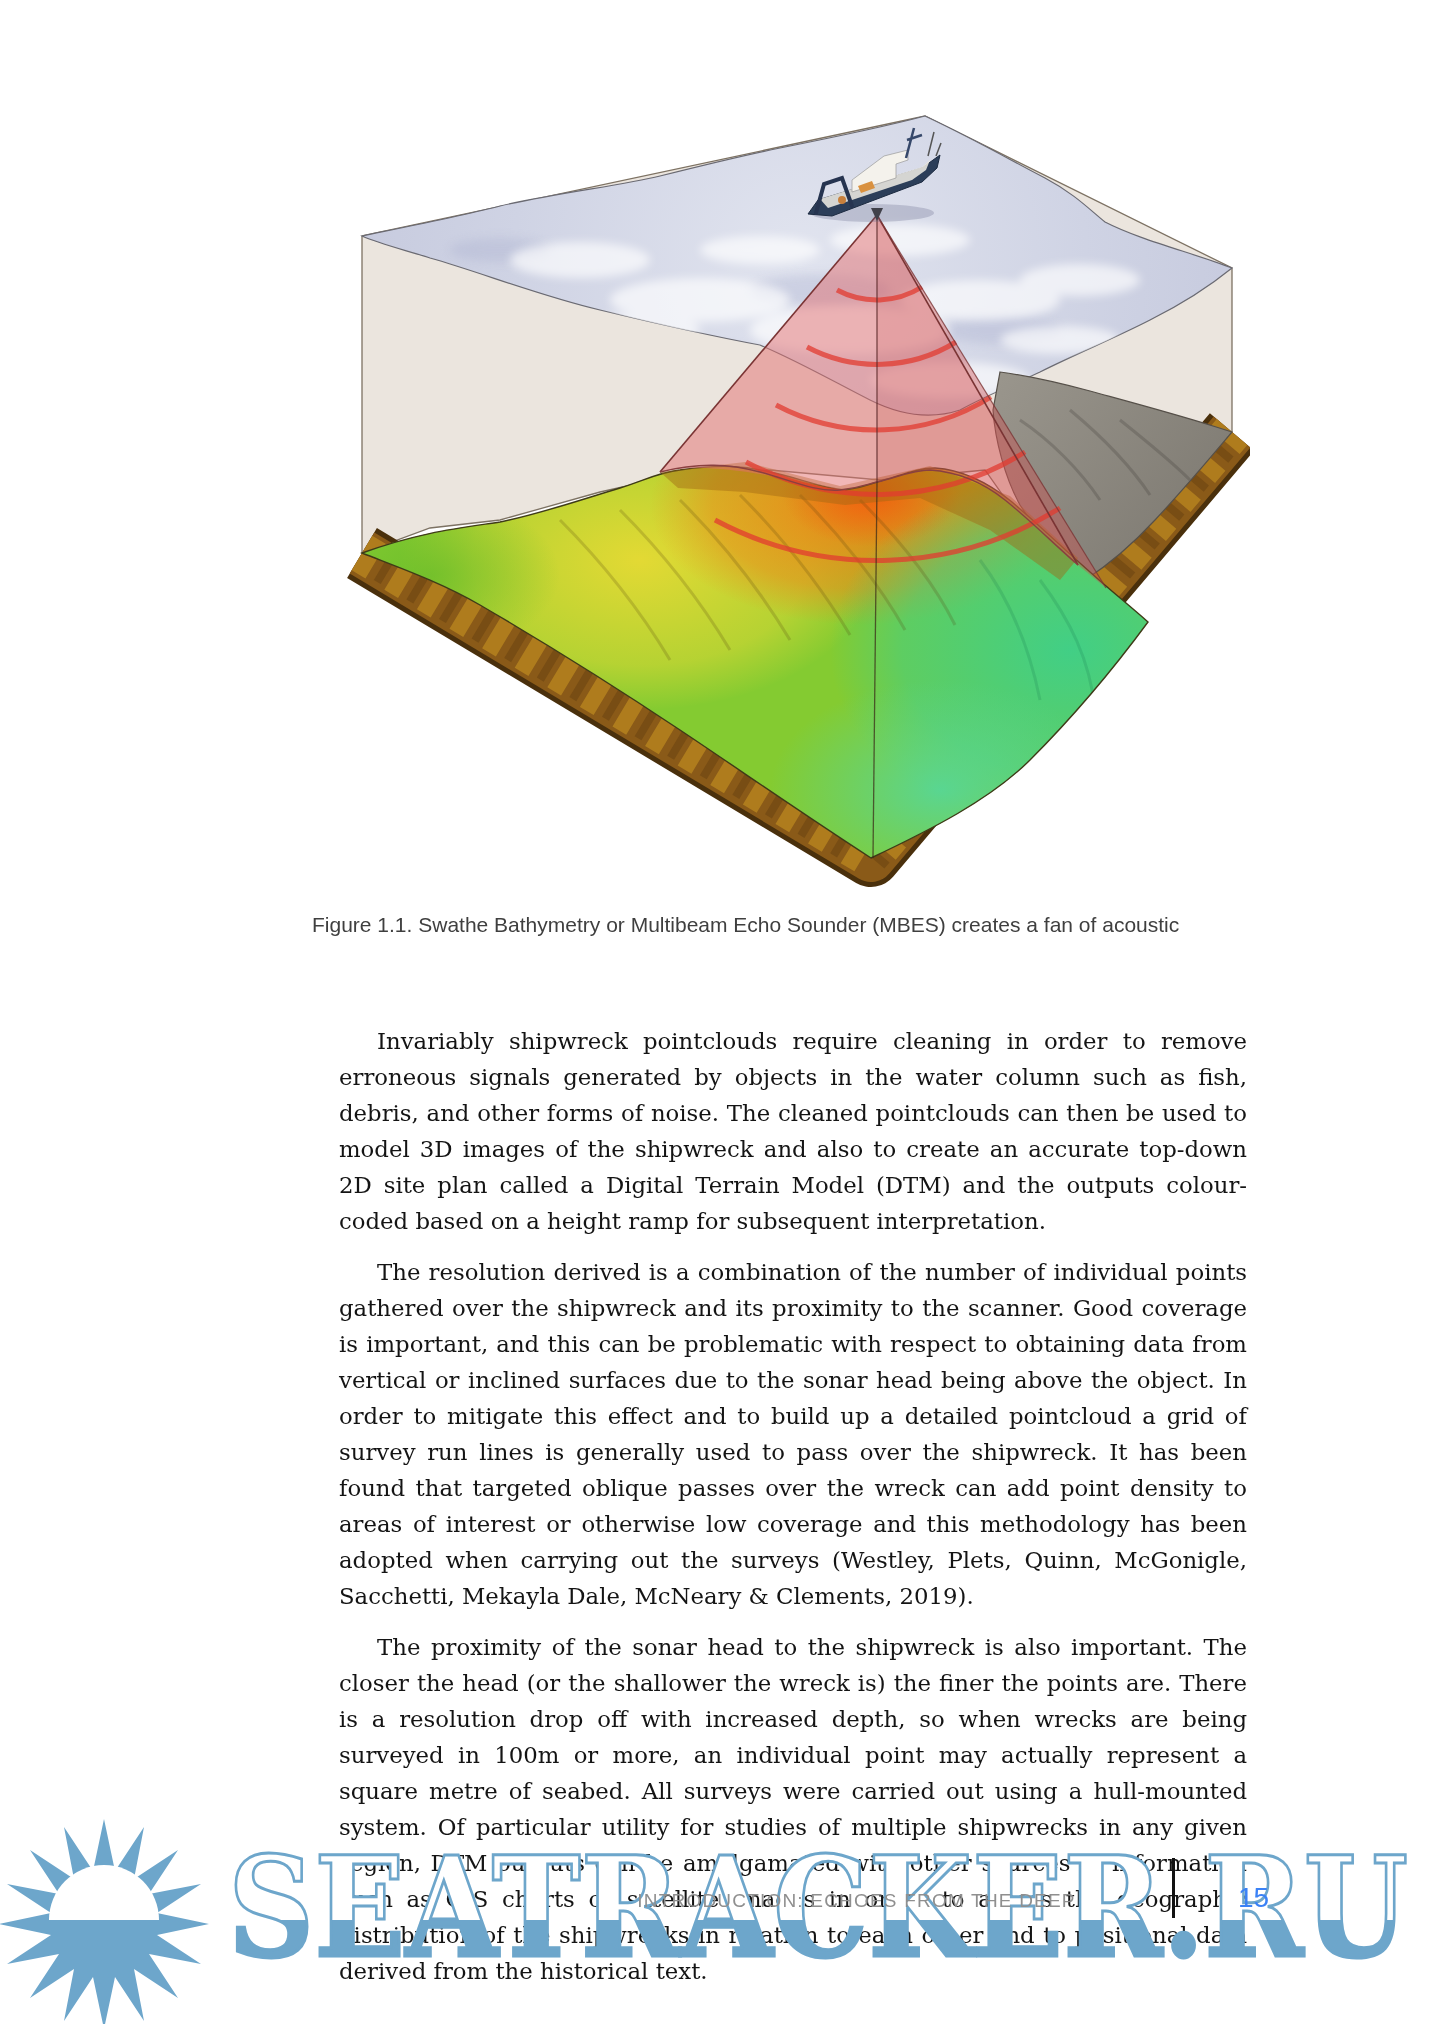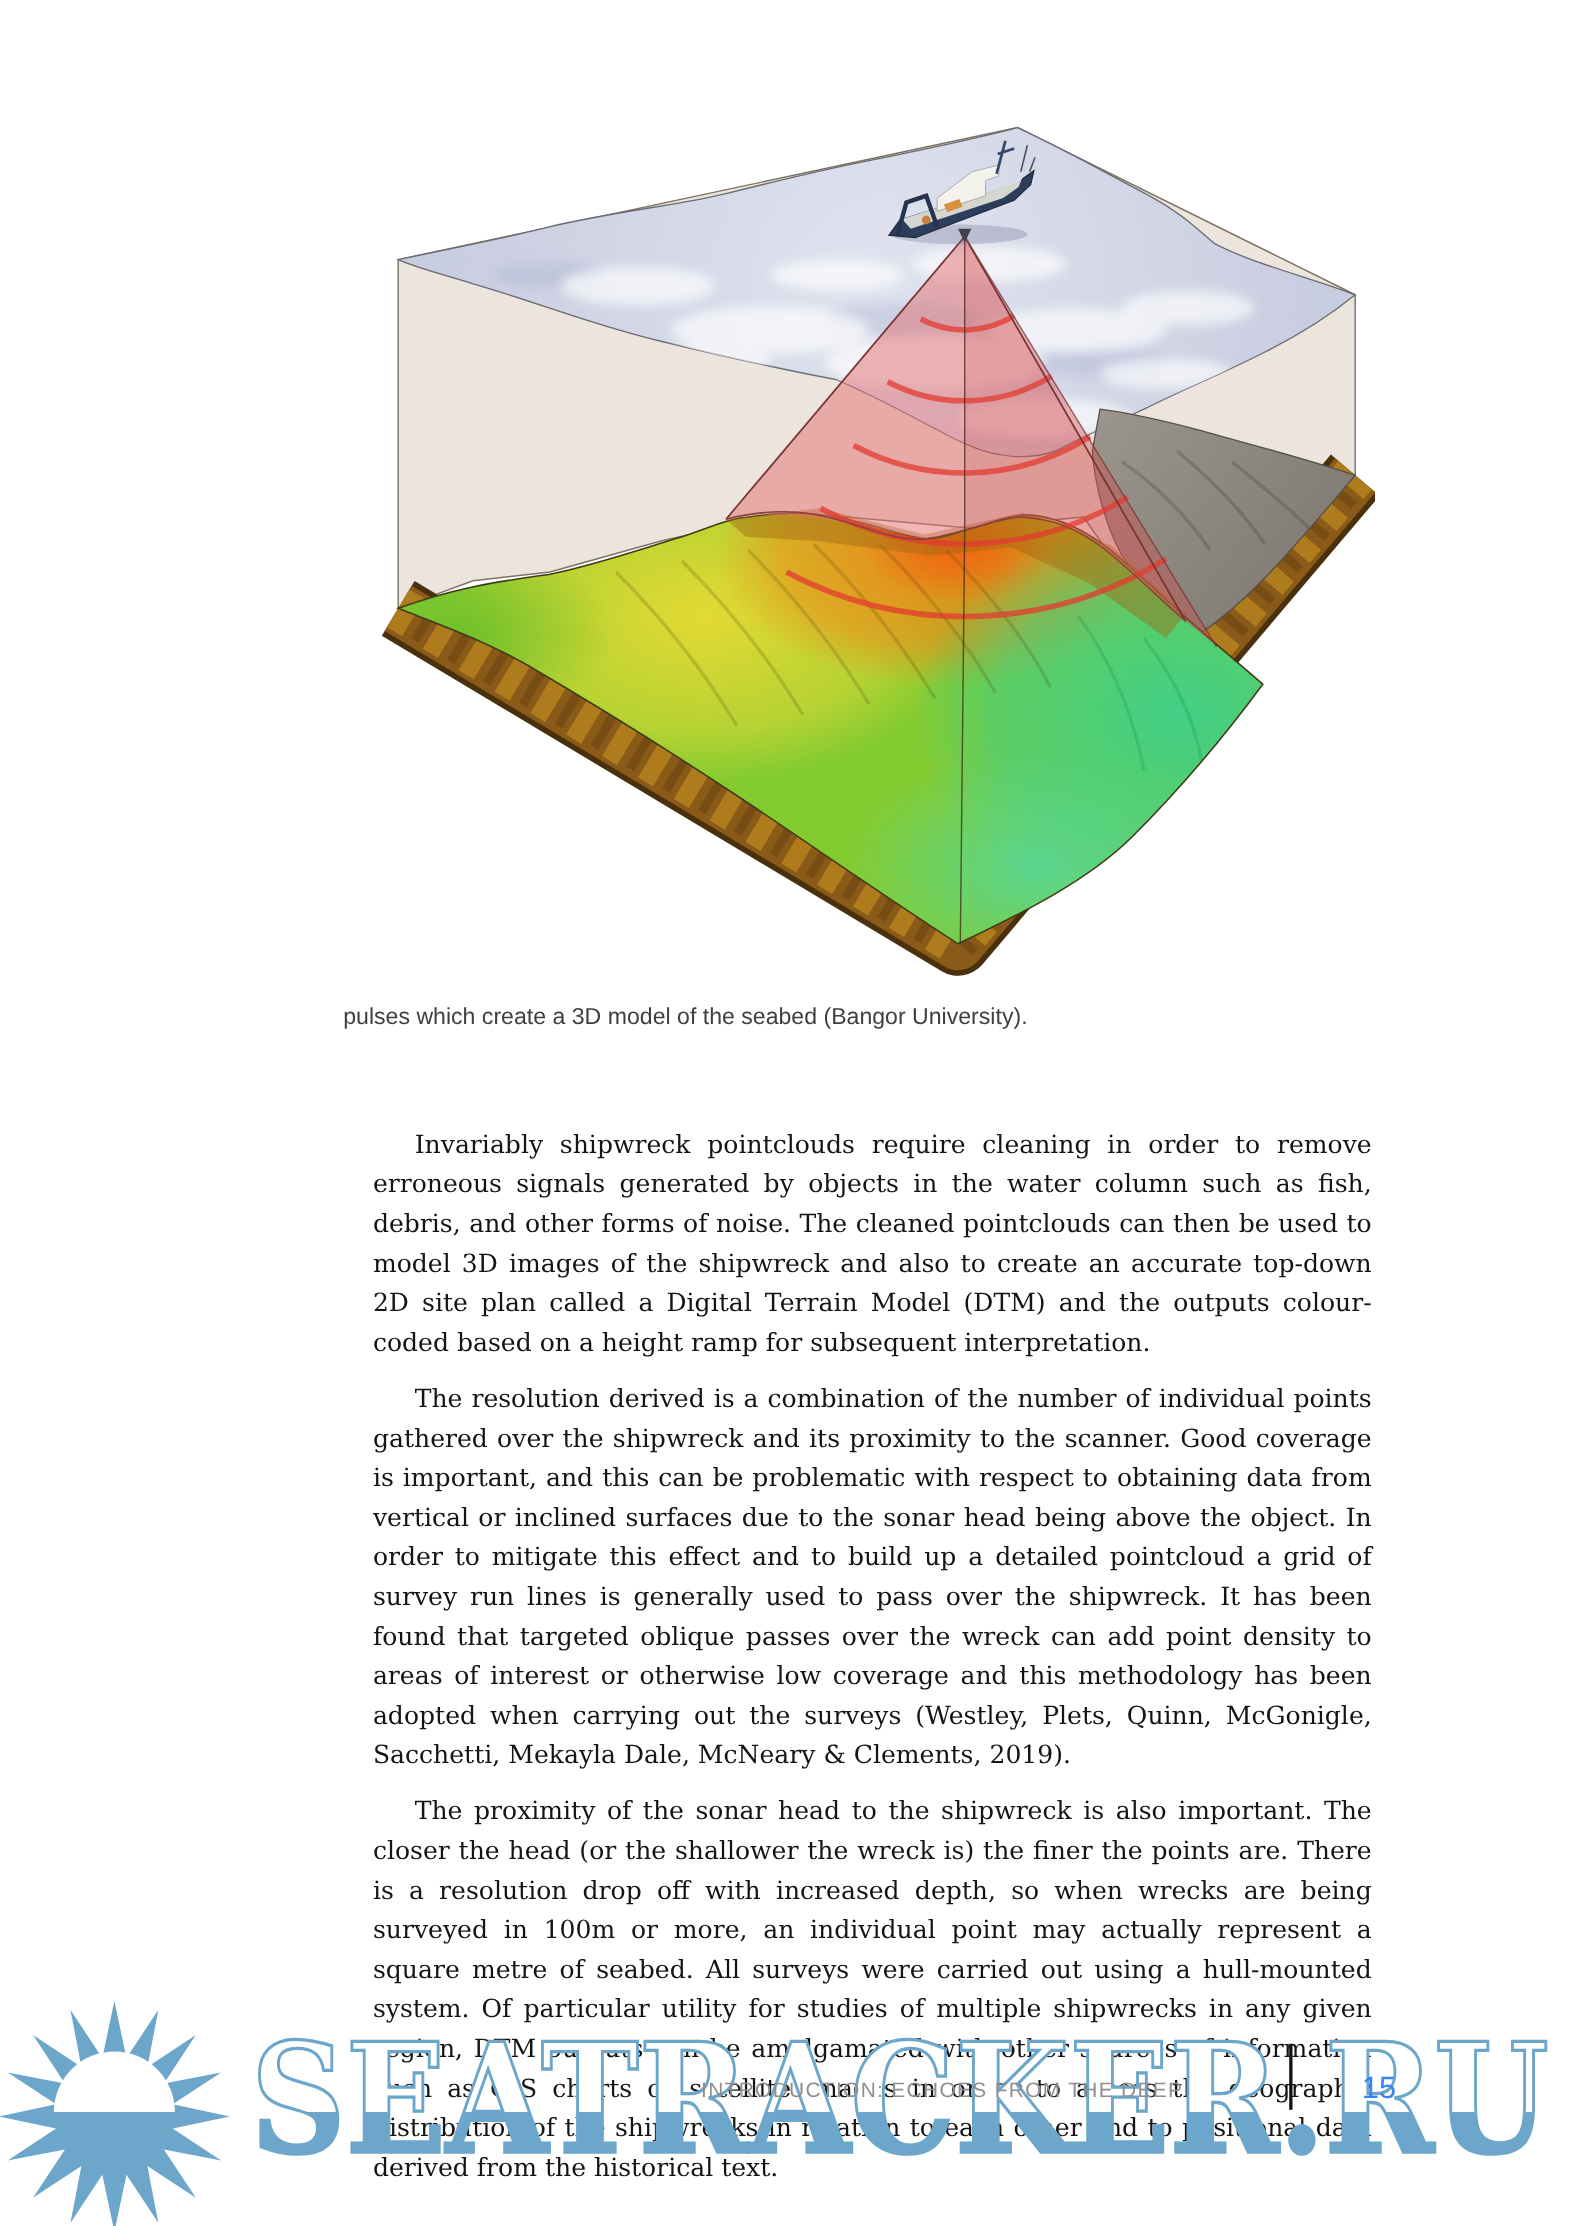--- a/index.html
+++ b/index.html
@@ -180,21 +180,21 @@
     <path d="M852,192 L896,178 L896,164 L908,160 L908,150 L884,156 L868,168 L852,180 Z" fill="#f4f2ec" stroke="#999999" stroke-width="0.7"></path>
     <path d="M858,186 l14,-5 l3,7 l-14,5 Z" fill="#d9913f"></path>
     <circle cx="842" cy="200" r="4" fill="#c8803c"></circle>
     <path d="M816,213 L824,184 L842,178 L852,206" stroke="#263450" stroke-width="4" fill="none" stroke-linecap="round"></path>
     <path d="M906,158 L914,128 M907,140 L922,135" stroke="#36486a" stroke-width="2.5" fill="none"></path>
     <path d="M928,156 L934,132 M936,156 L941,143" stroke="#555555" stroke-width="1.5" fill="none"></path>
   </g>
 </svg>
 
 <div class="figure-caption">
-  <div>pulses which create a 3D model of the seabed (Bangor University).</div>
+  <div>Figure 1.1. Swathe Bathymetry or Multibeam Echo Sounder (MBES) creates a fan of acoustic</div>
 </div>
 
 <div class="article-body">
   <p>Invariably shipwreck pointclouds require cleaning in order to remove erroneous signals generated by objects in the water column such as fish, debris, and other forms of noise. The cleaned pointclouds can then be used to model 3D images of the shipwreck and also to create an accurate top-down 2D site plan called a Digital Terrain Model (DTM) and the outputs colour-coded based on a height ramp for subsequent interpretation.</p>
   <p>The resolution derived is a combination of the number of individual points gathered over the shipwreck and its proximity to the scanner. Good coverage is important, and this can be problematic with respect to obtaining data from vertical or inclined surfaces due to the sonar head being above the object. In order to mitigate this effect and to build up a detailed pointcloud a grid of survey run lines is generally used to pass over the shipwreck. It has been found that targeted oblique passes over the wreck can add point density to areas of interest or otherwise low coverage and this methodology has been adopted when carrying out the surveys (Westley, Plets, Quinn, McGonigle, Sacchetti, Mekayla Dale, McNeary &amp; Clements, 2019).</p>
   <p>The proximity of the sonar head to the shipwreck is also important. The closer the head (or the shallower the wreck is) the finer the points are. There is a resolution drop off with increased depth, so when wrecks are being surveyed in 100m or more, an individual point may actually represent a square metre of seabed. All surveys were carried out using a hull-mounted system. Of particular utility for studies of multiple shipwrecks in any given region, DTM outputs can be amalgamated with other sources of information such as GIS charts or satellite images in order to assess the geographic distribution of the shipwrecks in relation to each other and to positional data derived from the historical text.</p>
 </div>
 
 <svg class="watermark-svg" viewBox="0 0 1434 2024" xmlns="http://www.w3.org/2000/svg" aria-hidden="true">
   <defs>

